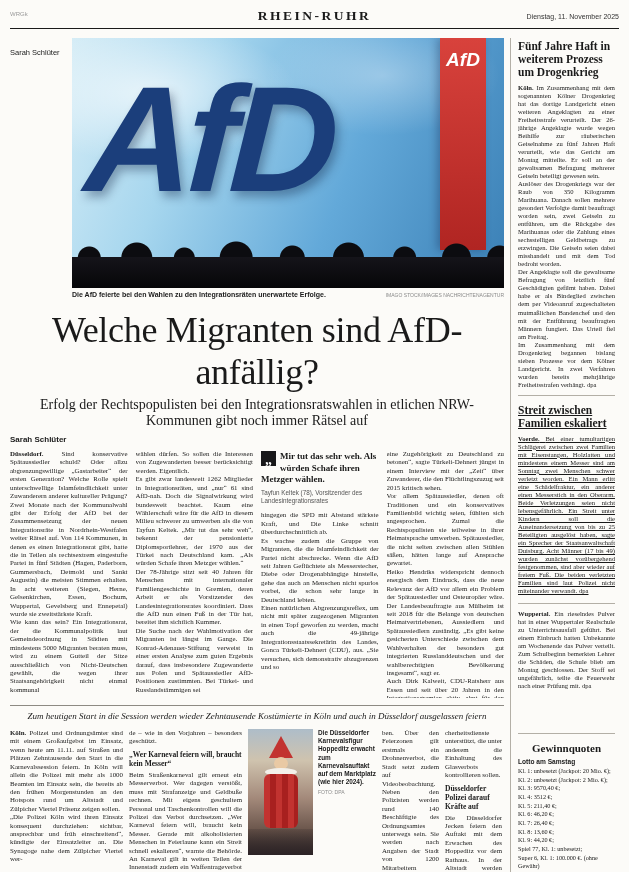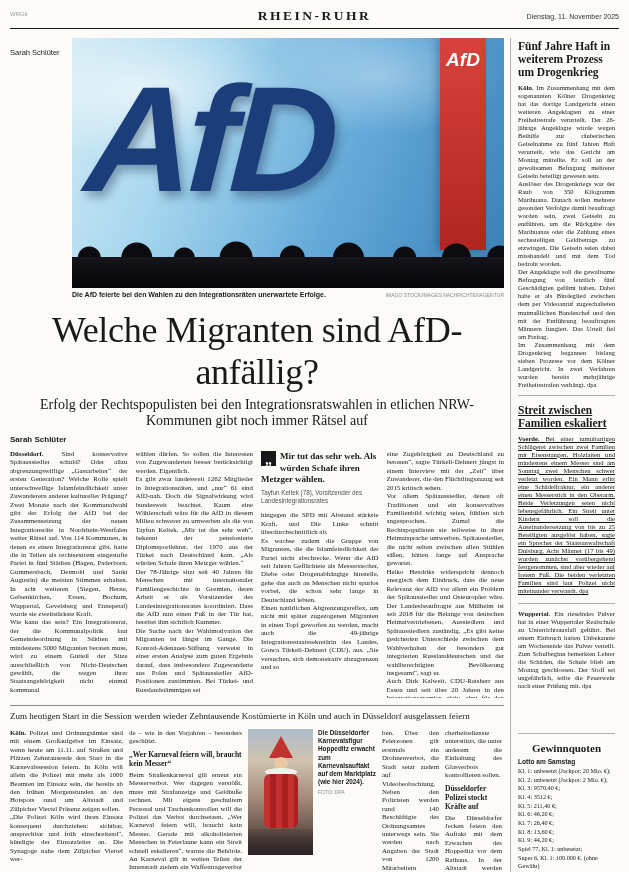--- a/index.html
+++ b/index.html
@@ -74,21 +74,21 @@
   .pull-quote { margin:1px 0 6px; }
   .pq-mark { float:left; width:15px; height:15px; background:#18181a; color:#fff;
     text-align:center; font:bold 14px/18px "Liberation Serif",serif; margin-right:4px; }
   .pq-text { font-weight:bold; font-size:9px; line-height:1.3; text-align:left; }
   .pq-attr { font:6.3px/1.3 "Liberation Sans",sans-serif; color:#555; margin-top:3px; text-align:left; clear:left; }
 
   .section-rule { border:0; border-top:1px solid #8d8a83; margin:7px 0 5px; }
 
   
   .k-headline { text-align:center; font-size:19.5px; font-weight:bold; margin:2px 0 4px; }
-  .k-subhead  { font-size:9px; margin:0 0 8px; }
+  .k-subhead  { text-align:center; font-size:9px; margin:0 0 8px;font-style:italic; }
   .k-cols { display:flex; gap:6px; height:160px; overflow:hidden; }
   .kcol { font-size:6.9px; line-height:1.22; text-align:justify; overflow:hidden; }
   .w-wide   { width:113px; flex:none; }
   .w-narrow { width:57px;  flex:none; }
   .k-fig { width:128px; flex:none; display:flex; gap:5px; margin:0; }
   .k-photo { position:relative; width:65px; height:126px; flex:none; overflow:hidden;
     background:linear-gradient(180deg,#aebdc9 0%,#cfc3ae 25%,#a3897a 55%,#6b564c 80%,#473a34 100%); }
   .j-hat  { position:absolute; top:7px;  left:50%; transform:translateX(-50%); width:0; height:0;
     border-left:12px solid transparent; border-right:12px solid transparent; border-bottom:22px solid #c23330; }
   .j-face { position:absolute; top:28px; left:50%; transform:translateX(-50%); width:14px; height:13px;
@@ -211,21 +211,21 @@
             <div class="k-capcol">
               <div class="k-cap">Die Düsseldorfer Karnevalsfigur Hoppeditz erwacht zum Karnevalsauftakt auf dem Marktplatz (wie hier 2024).</div>
               <div class="k-credit">Foto: dpa</div>
             </div>
           </figure>
           <div class="kcol w-narrow">
             <span class="body-text">ben. Über den Feierzonen gilt erstmals ein Drohnenverbot, die Stadt setzt zudem auf Videobeobachtung. Neben den Polizisten werden rund 140 Beschäftigte des Ordnungsamtes unterwegs sein. Sie werden nach Angaben der Stadt von 1200 Mitarbeitern privater Si-</span>
           </div>
           <div class="kcol w-narrow">
             <span class="body-text">cherheitsdienste unterstützt, die unter anderem die Einhaltung des Glasverbots kontrollieren sollen.</span>
-            <div class="midhead">Düsseldorfer Polizei stockt Kräfte auf</div>
+            <div class="midhead">Düsseldorfer Polizei darauf Kräfte auf</div>
             <span class="body-text">Die Düsseldorfer Jecken feiern den Auftakt mit dem Erwachen des Hoppeditz vor dem Rathaus. In der Altstadt werden deutlich weniger Narren erwartet als in Köln. Dennoch ist die Polizei dort mit mehr Kräften als im Vorjahr im Einsatz.</span>
           </div>
         </div>
       </section>
 
     </main>
 
     <aside class="sidebar">
 
       <article class="sb-art a1">

